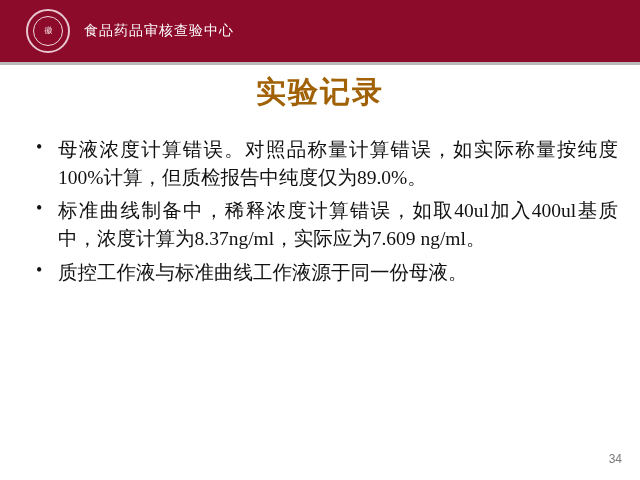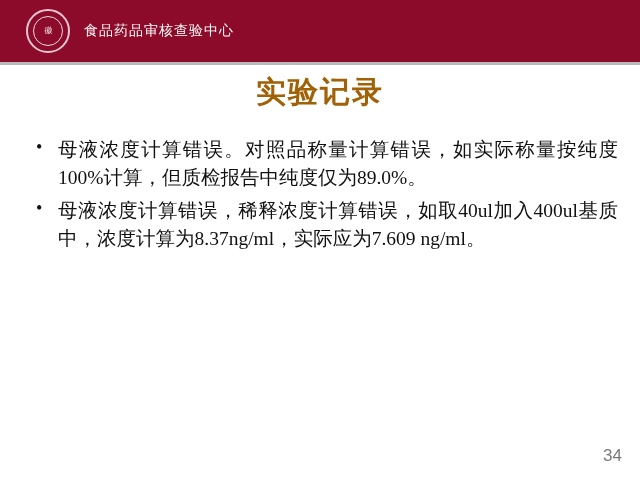--- a/index.html
+++ b/index.html
@@ -121,21 +121,21 @@
     top: -1px;
     font-size: 18px;
     color: #111111;
   }
   
   .page-number {
     position: absolute;
     right: 18px;
     bottom: 14px;
     font-family: "Liberation Sans", sans-serif;
-    font-size: 17px;
+    font-size: 12px;
     color: #7a7a7a;
   }
 </style>
 </head>
 <body>
 
 <div class="slide">
 
   <div class="header">
     <div class="logo">
@@ -143,19 +143,20 @@
     </div>
     <div class="org-name">食品药品审核查验中心</div>
   </div>
   <div class="header-rule"></div>
 
   <div class="title">实验记录</div>
 
   <div class="content">
     <ul class="bullets">
       <li>母液浓度计算错误。对照品称量计算错误，如实际称量按纯度100%计算，但质检报告中纯度仅为89.0%。</li>
-      <li>母液浓度计算错误，稀释浓度计算错误，如取40ul加入400ul基质中，浓度计算为8.37ng/ml，实际应为7.609 ng/ml。</li>
+      <li>标准曲线制备中，稀释浓度计算错误，如取40ul加入400ul基质中，浓度计算为8.37ng/ml，实际应为7.609 ng/ml。</li>
+      <li>质控工作液与标准曲线工作液源于同一份母液。</li>
     </ul>
   </div>
 
   <div class="page-number">34</div>
 
 </div>
 
 </body></html>

